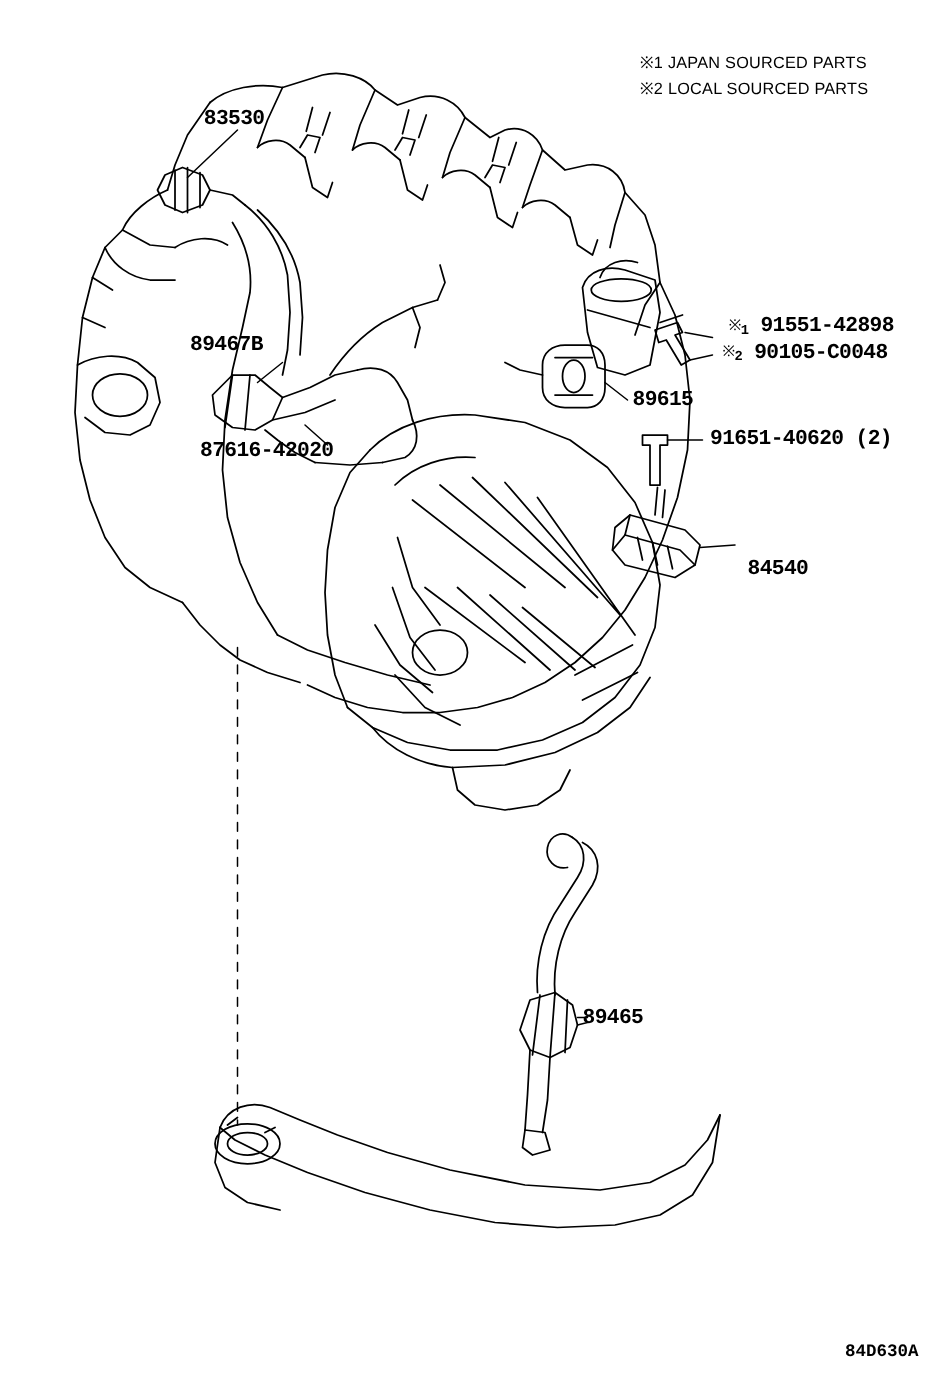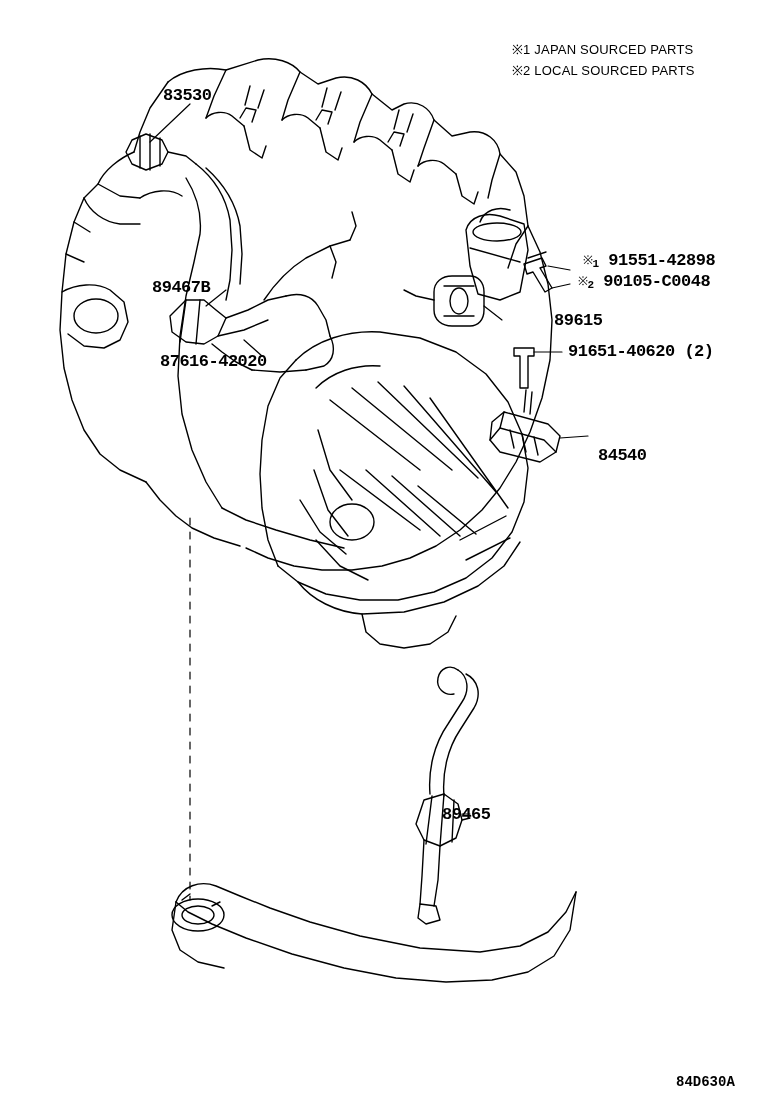--- a/index.html
+++ b/index.html
@@ -229,37 +229,37 @@
         <path d="M462,814 L470,814"></path>
       </g>
     </g>
   </svg>
 
   <div class="note-line" style="left:512px; top:40px;">※1 JAPAN SOURCED PARTS</div>
   <div class="note-line" style="left:512px; top:61px;">※2 LOCAL SOURCED PARTS</div>
 
   <div class="callout" style="left:131px; top:86px;margin-left:32px;">83530</div>
 
-  <div class="callout" style="left:152px; top:278px;">89467B</div>
+  <div class="callout" style="left:152px; top:267px;">89467B</div>
 
   <div class="callout" style="left:160px; top:352px;">87616-42020</div>
 
   <div class="callout" style="left:583px; top:251px;">
     <span class="mark">※</span><span class="mark-num">1</span>
     <span>91551-42898</span>
   </div>
 
   <div class="callout" style="left:578px; top:272px;text-align:right;">
     <span class="mark">※</span><span class="mark-num">2</span>
     <span>90105-C0048</span>
   </div>
 
-  <div class="callout" style="left:506px; top:311px;margin-left:48px;">89615</div>
+  <div class="callout" style="left:506px; top:311px;">89615</div>
 
   <div class="callout" style="left:568px; top:342px;">91651-40620 (2)</div>
 
   <div class="callout" style="left:598px; top:446px;">84540</div>
 
-  <div class="callout" style="left:442px; top:805px;">89465</div>
+  <div class="callout" style="left:466px; top:805px;">89465</div>
 
   <div class="figcode" style="left:676px; top:1074px;">84D630A</div>
 
 </div>
 
 </body></html>

